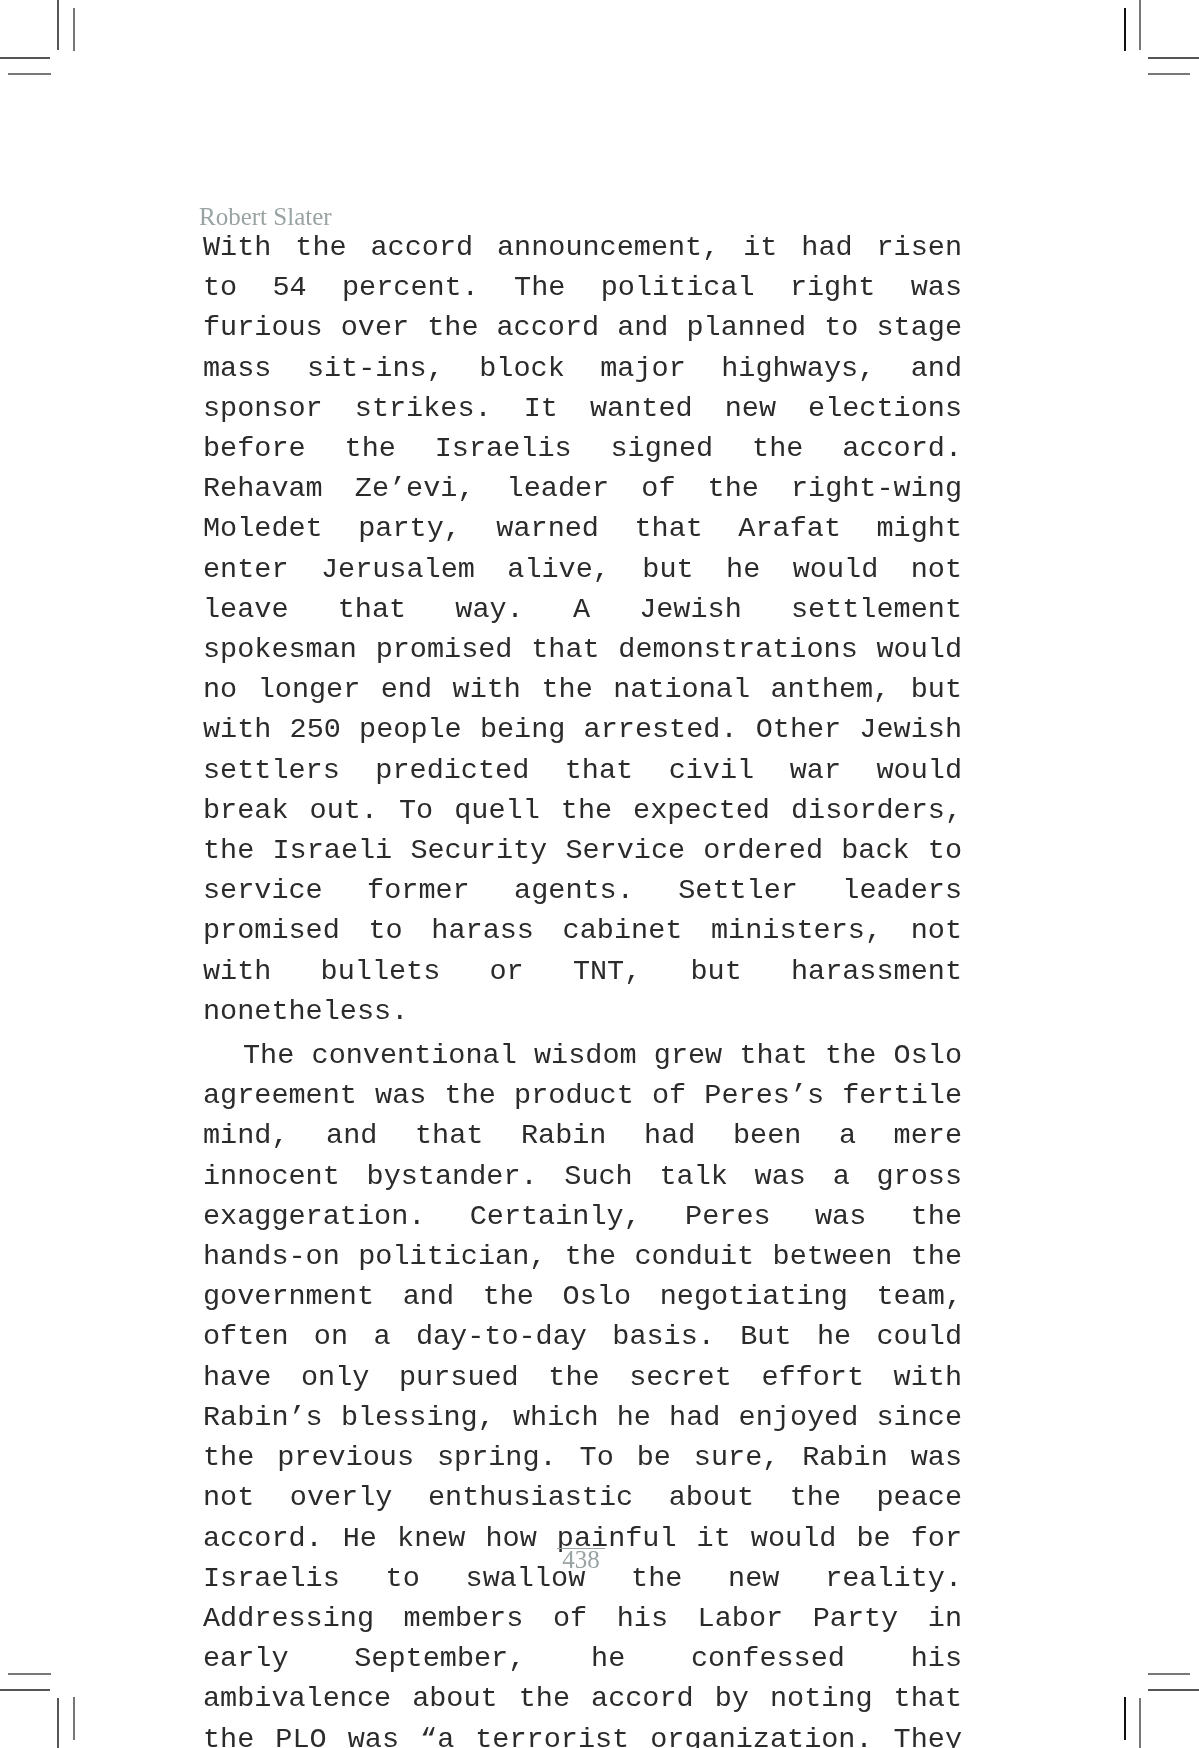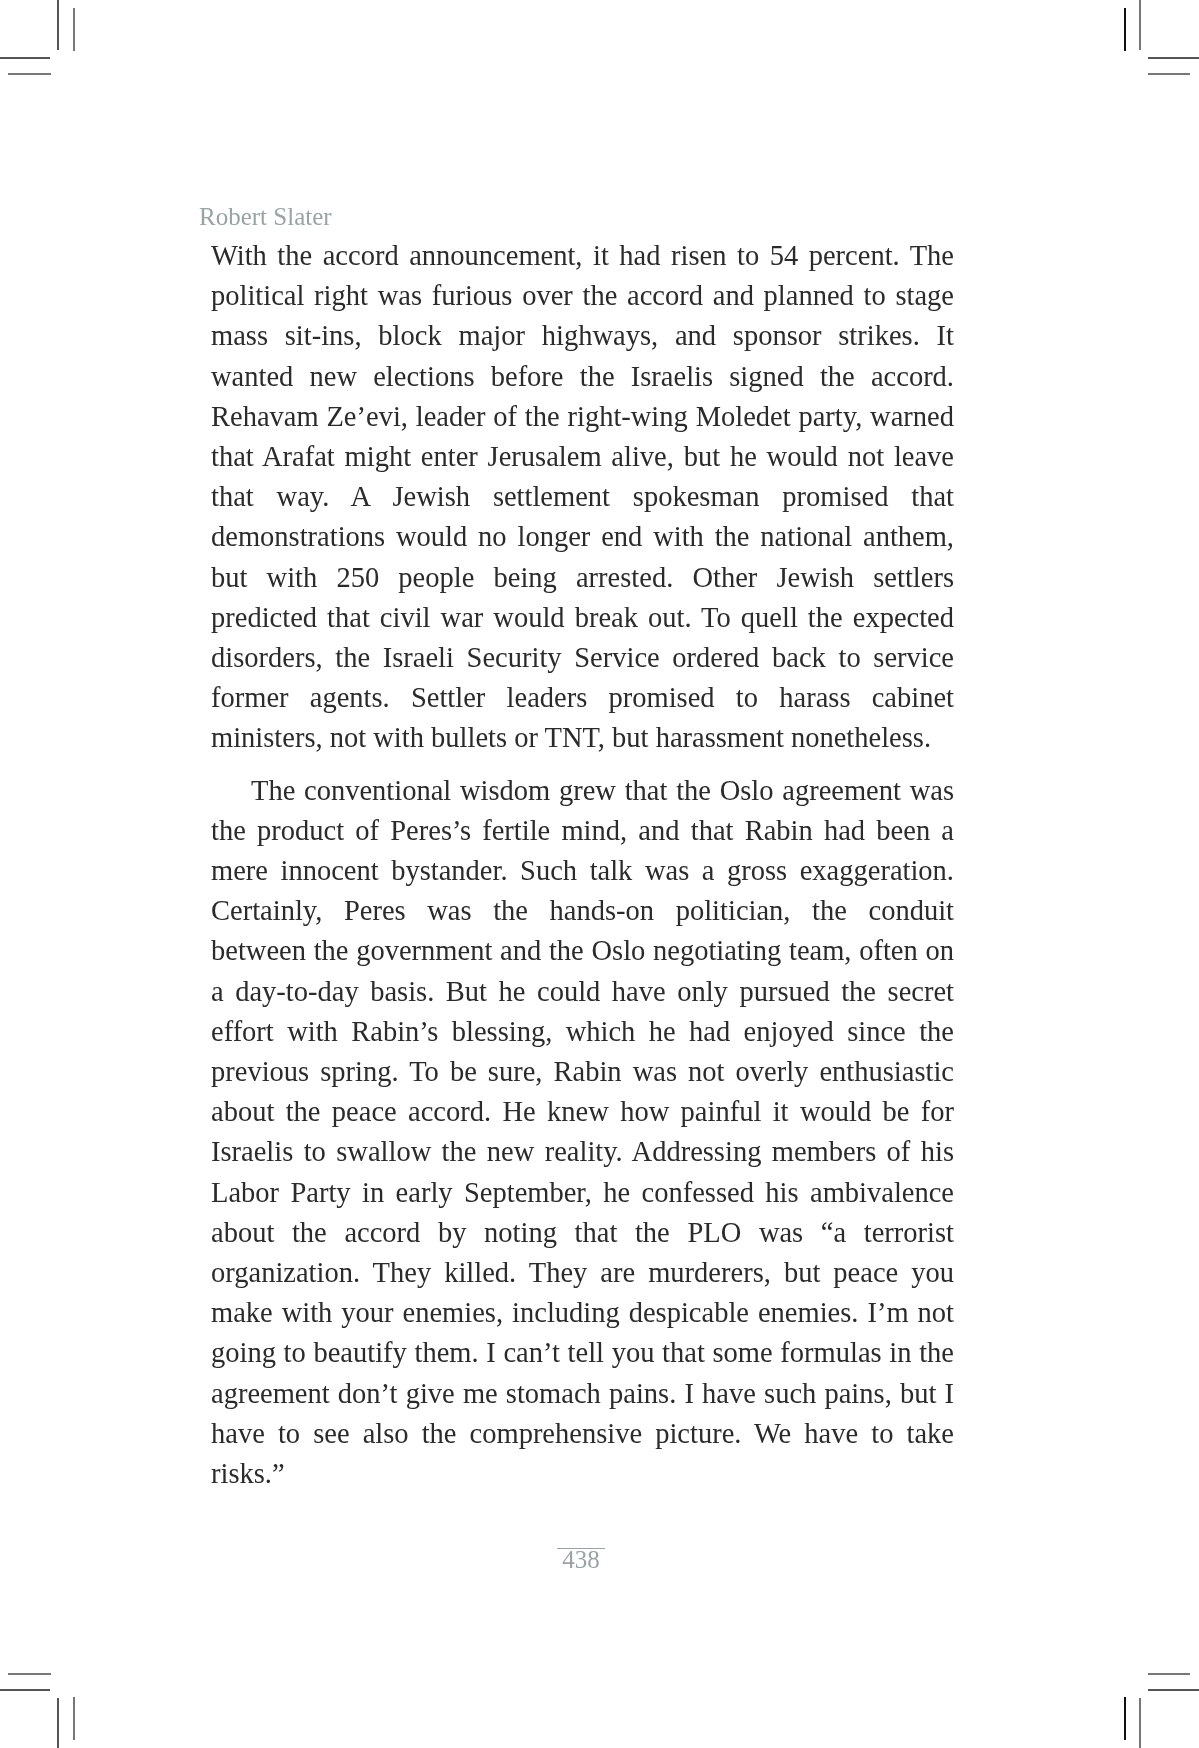--- a/index.html
+++ b/index.html
@@ -14,21 +14,21 @@
     position: absolute; left: 199px; top: 162px;
     font-family: "Liberation Serif", "DejaVu Serif", serif;
     font-size: 25px; color: #9aa3a3; letter-spacing: 0px; margin-top: 41px;
   }
   .body-text {
     position: absolute; left: 199px; top: 224px; width: 767px;
     font-family: "Liberation Serif", "DejaVu Serif", serif;
     font-size: 28.5px; line-height: 40.2px; color: #2b2b2b;
     text-align: justify; margin: 0;
   }
-  .body-text p { margin: 12px; text-align: justify; }
+  .body-text p { margin: 4px; text-align: justify; font-family: Liberation Mono, monospace; }
   .body-text p.indent { text-indent: 40px; }
   .folio-rule {
     position: absolute; left: 557px; top: 1548px; width: 48px; height: 1px; background: #9aa3a3;
   }
   .folio {
     position: absolute; left: 540px; width: 82px; top: 1546px; text-align: center;
     font-family: "Liberation Serif", "DejaVu Serif", serif;
     font-size: 25px; color: #9aa3a3;
   }
 </style>

